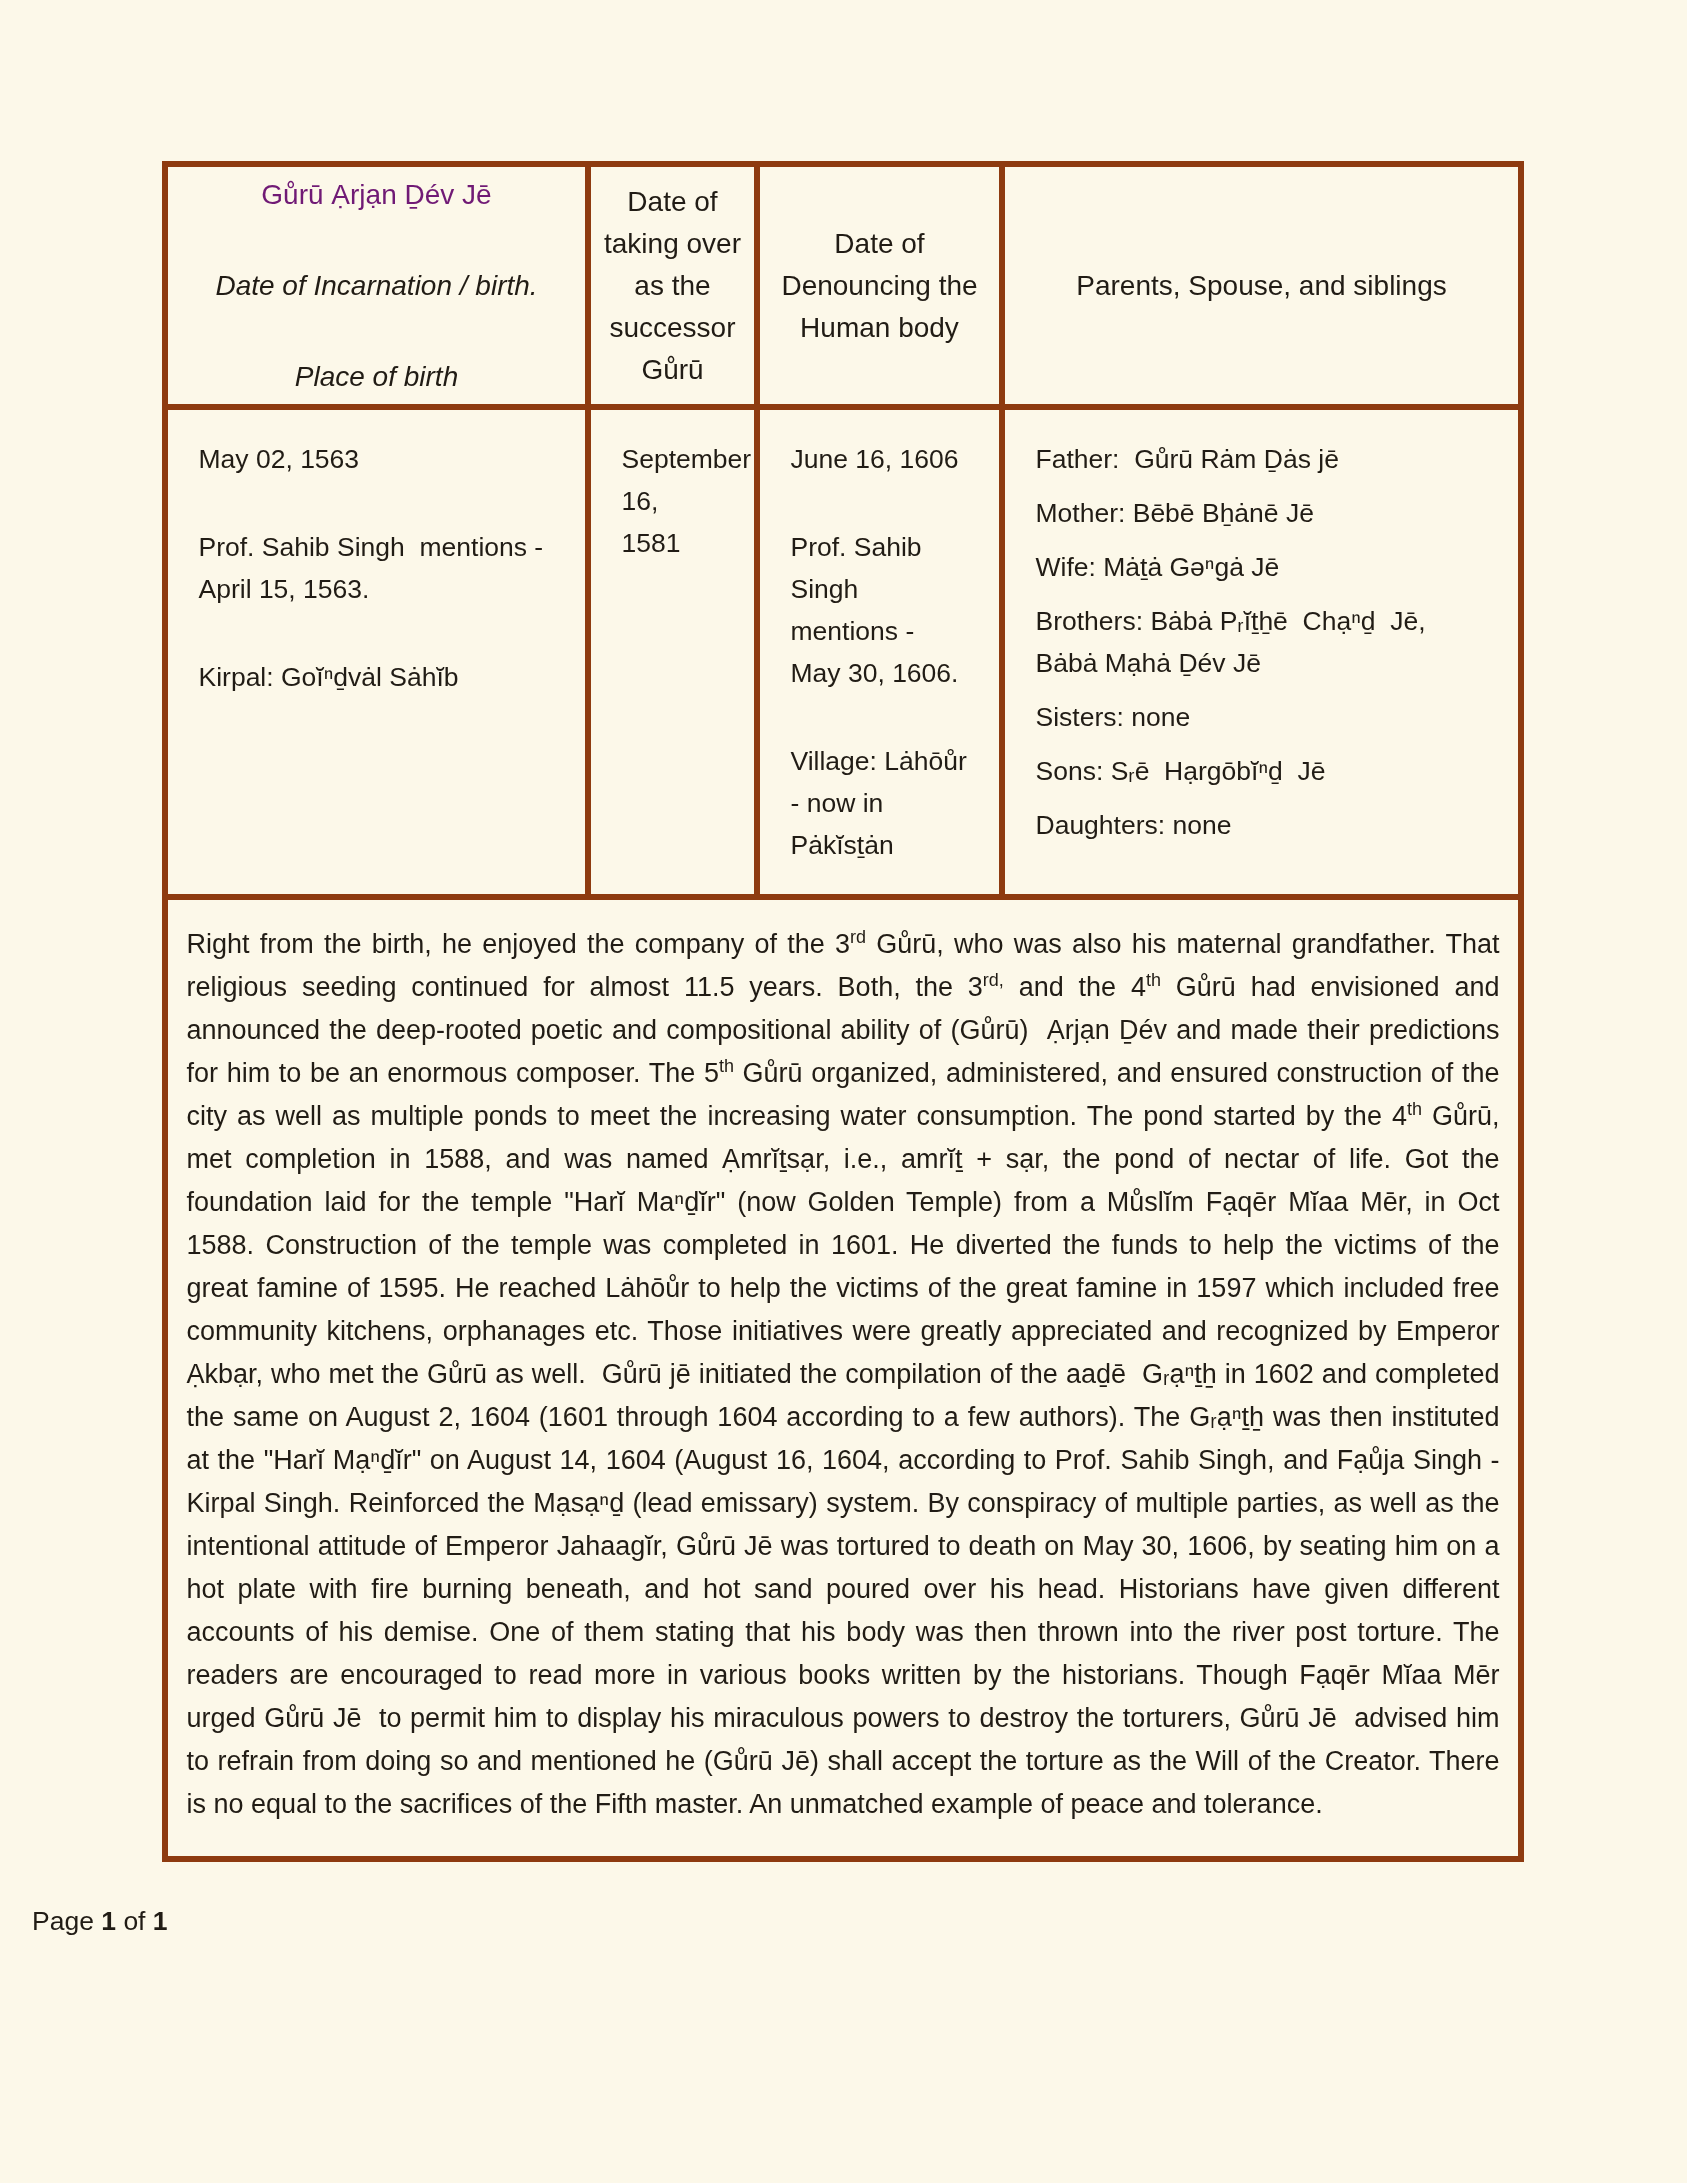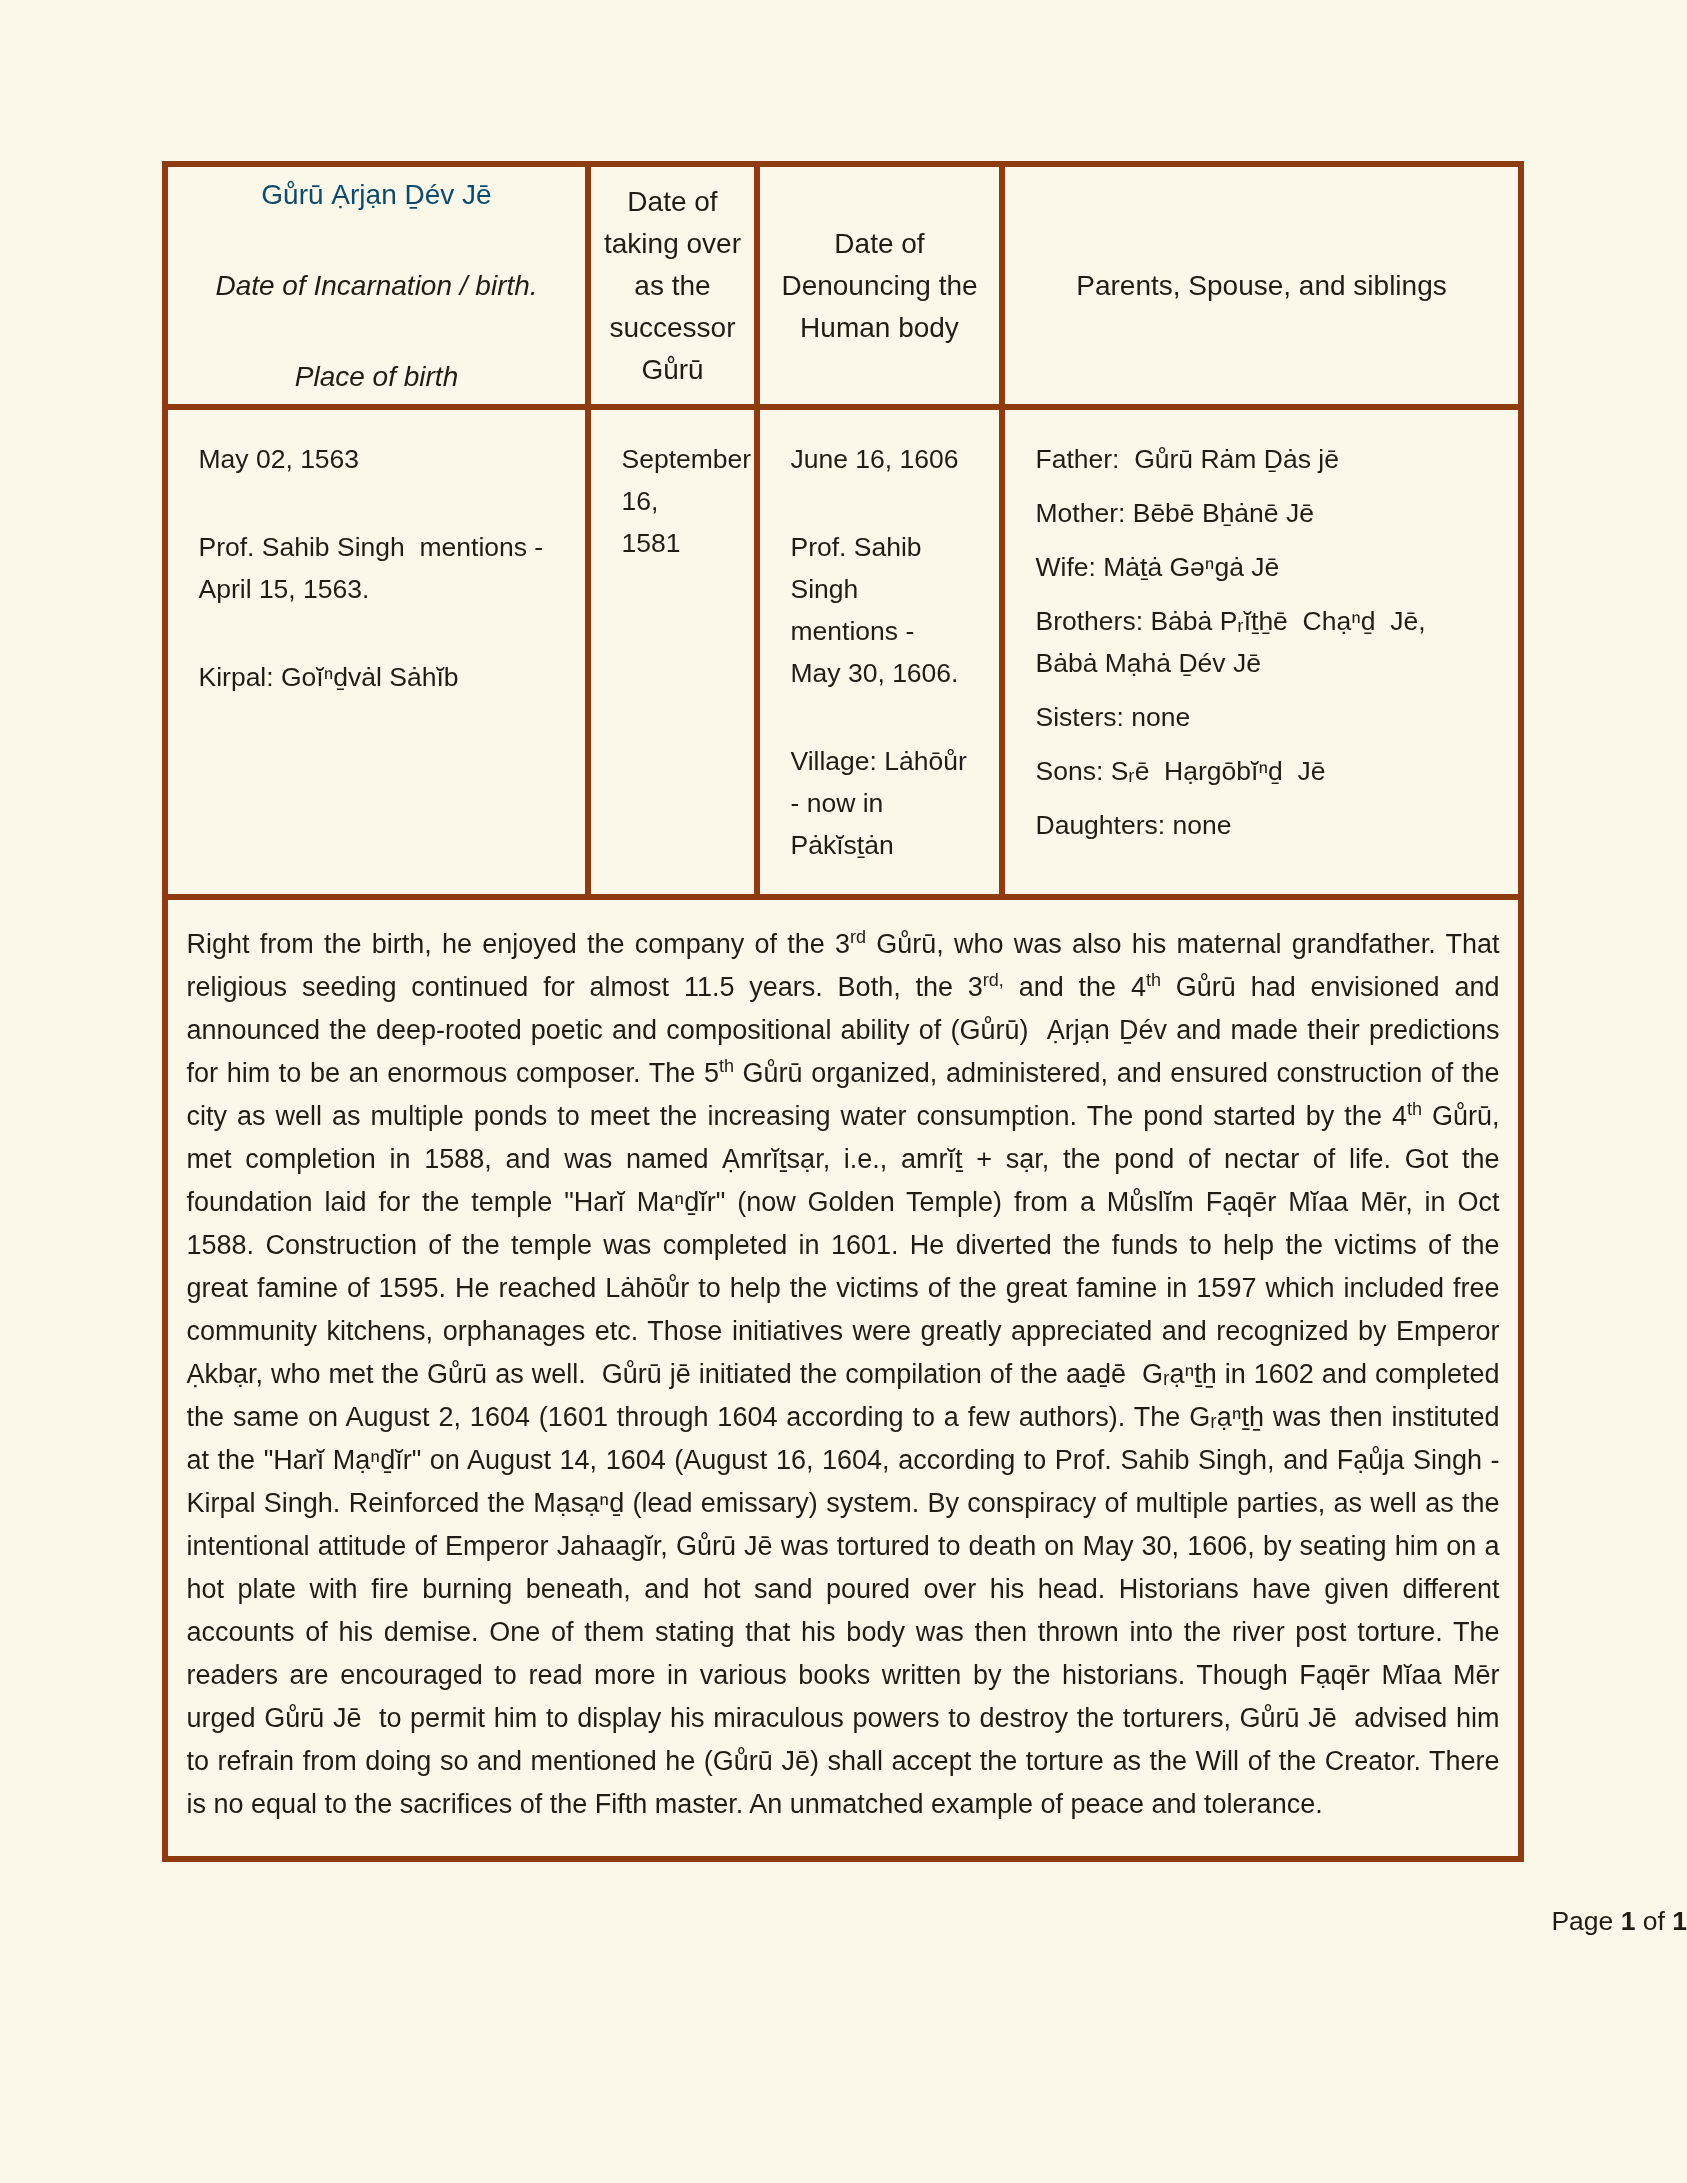--- a/index.html
+++ b/index.html
@@ -24,21 +24,21 @@
   .b-right{border-right:6.6px solid #8E3B10;}
   .b-bottom{border-bottom:6.6px solid #8E3B10;}
   .hdr{
     display:flex;flex-direction:column;
     align-items:center;justify-content:center;
     text-align:center;
     font-size:28px;line-height:42px;
     padding:6.6px 4px;
   }
   .hdr-c1{padding:6.6px 9.3px;}
-  .title-blue{color:#0c4a6e;}
+  .title-blue{color:#701a75;}
   .hdr-gap{margin-top:49px;font-style:italic;}
   .detail{
     padding:16px 18.5px;
     font-size:26.5px;line-height:42px;
     text-align:left;
   }
   .detail p{margin:12px;white-space:pre-wrap;}
   .detail p + p{margin-top:46px;}
   .family p + p{margin-top:3.3px;}
   .narrative{
@@ -46,23 +46,24 @@
     padding:22.5px 18.5px 30px 18.5px;
     font-size:27px;line-height:43px;
     text-align:justify;
     min-height:887px;
     white-space:pre-wrap;
   }
   .narrative sup{font-size:18px;line-height:0;}
   .italic{}
   .footer{
     position:absolute;left:0;right:0;top:1905px;
-    text-align:right;
+    text-align:left;
     font-size:26.5px;line-height:32px;
     color:#211C15;
+    padding-left:32px;
   }
   .footer b{font-weight:bold;}
 </style>
 </head>
 <body>
 
 <div class="page">
 
   <div class="doc-table">
 

